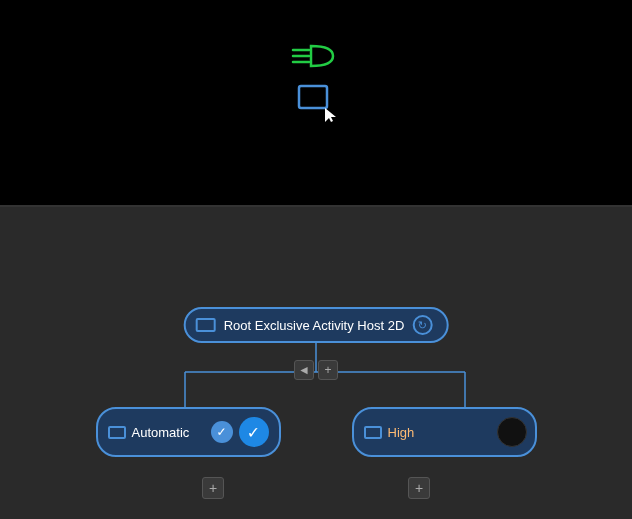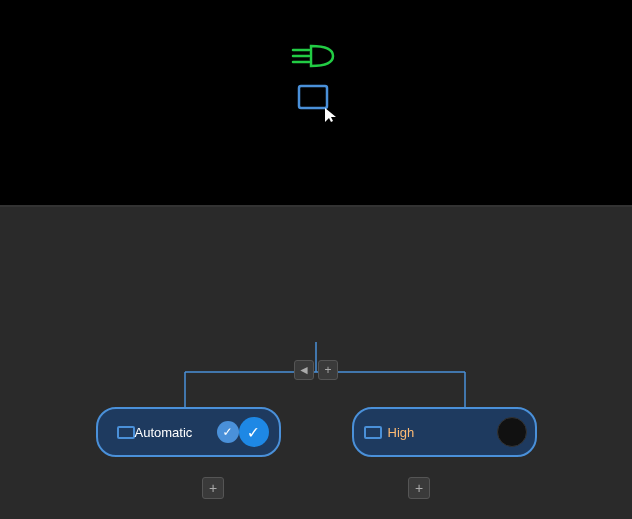--- a/index.html
+++ b/index.html
@@ -140,24 +140,25 @@
       width: 100%;
       display: flex;
       justify-content: space-around;
       padding: 0 60px;
     }
 
     
     .auto-node {
       display: flex;
       align-items: center;
+      gap: 6px;
       background: #1e3a5f;
       border: 2px solid #4a90d9;
       border-radius: 20px;
-      padding: 8px 10px 8px 19px;
+      padding: 8px 10px 8px 10px;
       position: relative;
       min-width: 185px;
     }
 
     .auto-node-icon {
       width: 18px;
       height: 13px;
       border: 2px solid #4a90d9;
       border-radius: 2px;
       display: inline-block;
@@ -295,20 +296,25 @@
 
     <line x1="316" y1="70" x2="316" y2="100" stroke="#4a90d9" stroke-width="1.5"></line>
 
     <line x1="185" y1="100" x2="465" y2="100" stroke="#4a90d9" stroke-width="1.5"></line>
 
     <line x1="185" y1="100" x2="185" y2="135" stroke="#4a90d9" stroke-width="1.5"></line>
 
     <line x1="465" y1="100" x2="465" y2="135" stroke="#4a90d9" stroke-width="1.5"></line>
   </svg>
 
+  <div class="root-node">
+    <div class="root-node-icon"></div>
+    <span class="root-node-text">Root Exclusive Activity Host 2D</span>
+    <div class="root-node-refresh">↻</div>
+  </div>
 
   <div class="tree-controls">
     <div class="tree-btn">◄</div>
     <div class="tree-btn">+</div>
   </div>
 
   <div class="child-nodes">
 
     <div class="auto-node">
       <div class="auto-node-icon"></div>

